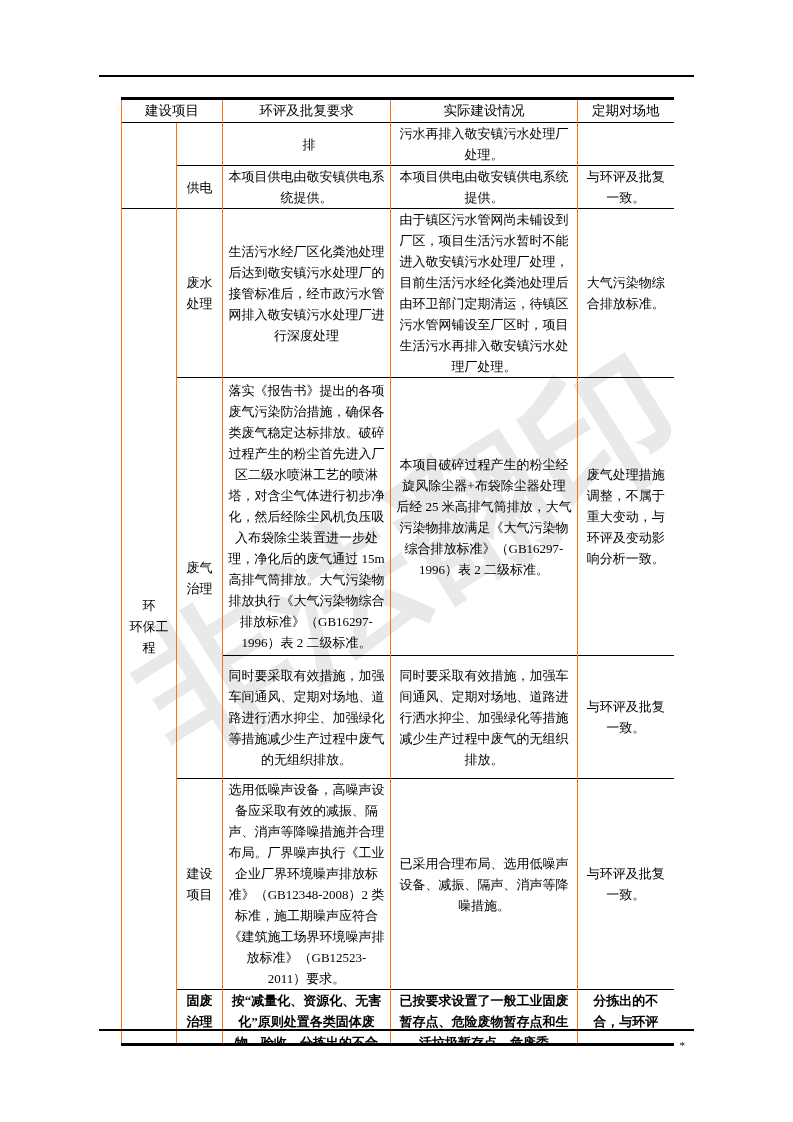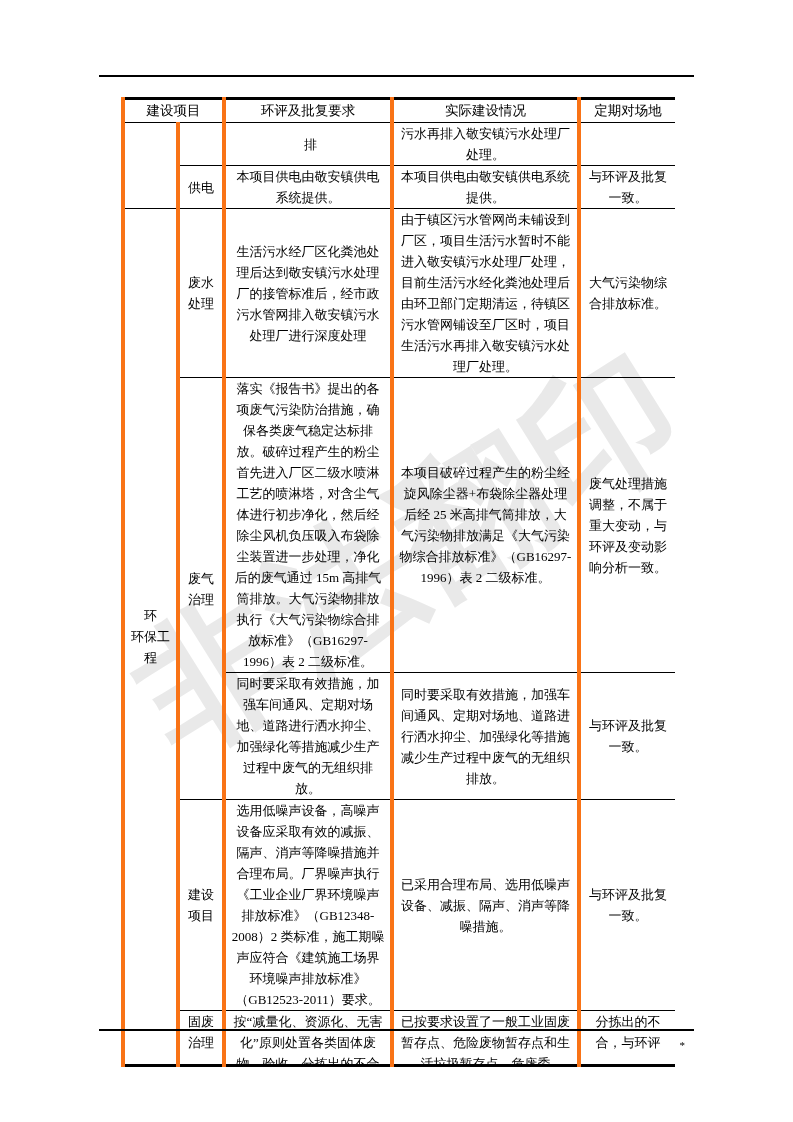--- a/index.html
+++ b/index.html
@@ -24,33 +24,33 @@
     position:absolute;left:99px;top:75px;width:595px;height:2px;background:#000;z-index:2;
   }
   
   #comparison-table{
     position:absolute;left:121px;top:97px;width:552px;z-index:1;
     border-collapse:collapse;table-layout:fixed;
     border-top:3px solid #000;border-bottom:3px solid #000;
     background:transparent;
   }
   #comparison-table td{
-    border-left:4px solid #f97316;border-top:1px solid #000;
+    border-left:1px solid #f97316;border-top:1px solid #000;
     vertical-align:middle;text-align:center;
     padding:0 5px;font-size:13px;line-height:21px;
     overflow:hidden;background:transparent;
   }
   #comparison-table tr.head td{font-size:13.5px;line-height:22px;}
   .left{text-align:left;}
   .vtop{vertical-align:top;padding-top:2px;}
   .chg{text-align:left;vertical-align:middle;padding:0 7px;}
   .lh27{line-height:27px;}
   .lh20{line-height:20px;}
   .cat{white-space:pre-line;line-height:19px;vertical-align:middle;text-align:center;}
-  tr.r7 td{line-height:19px;vertical-align:top;padding-top:1px;}
+  tr.r7 td{line-height:19px;vertical-align:top;padding-top:1px;font-weight:bold;}
   .clipbox{height:53px;overflow:hidden;}
   
   #footer-rule{
     position:absolute;left:99px;top:1029px;width:595px;height:2px;background:#000;z-index:2;
   }
   #footer-company{
     position:absolute;left:99px;top:1040px;width:595px;text-align:center;
     font-size:10px;z-index:2;
   }
   #footer-page-marker{

